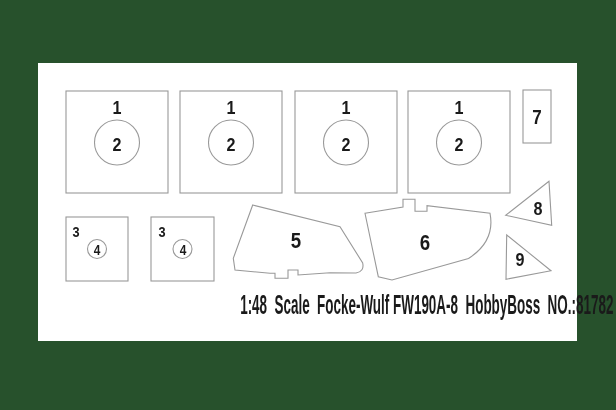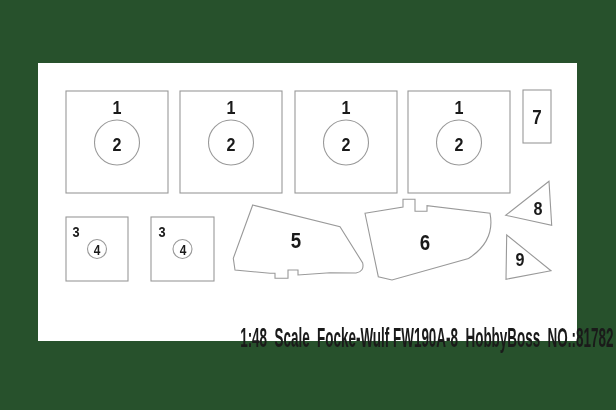--- a/index.html
+++ b/index.html
@@ -35,21 +35,20 @@
   .sz-19 { font-size: 19px; }
   .sz-22 { font-size: 22px; }
   .sz-20 { font-size: 20px; }
   .sz-15 { font-size: 15px; }
   .sz-14 { font-size: 14px; }
   .caption {
     position: absolute;
     left: 0; right: 0; top: 228px;
     text-align: right;
     line-height: 28px;
-    margin-top: 33px;
   }
   .caption span {
     display: inline-block;
     font-size: 28px;
     font-weight: bold;
     color: var(--ink);
     white-space: pre;
     transform: scaleX(0.48);
     transform-origin: 50% 50%;
     letter-spacing: 0px;

